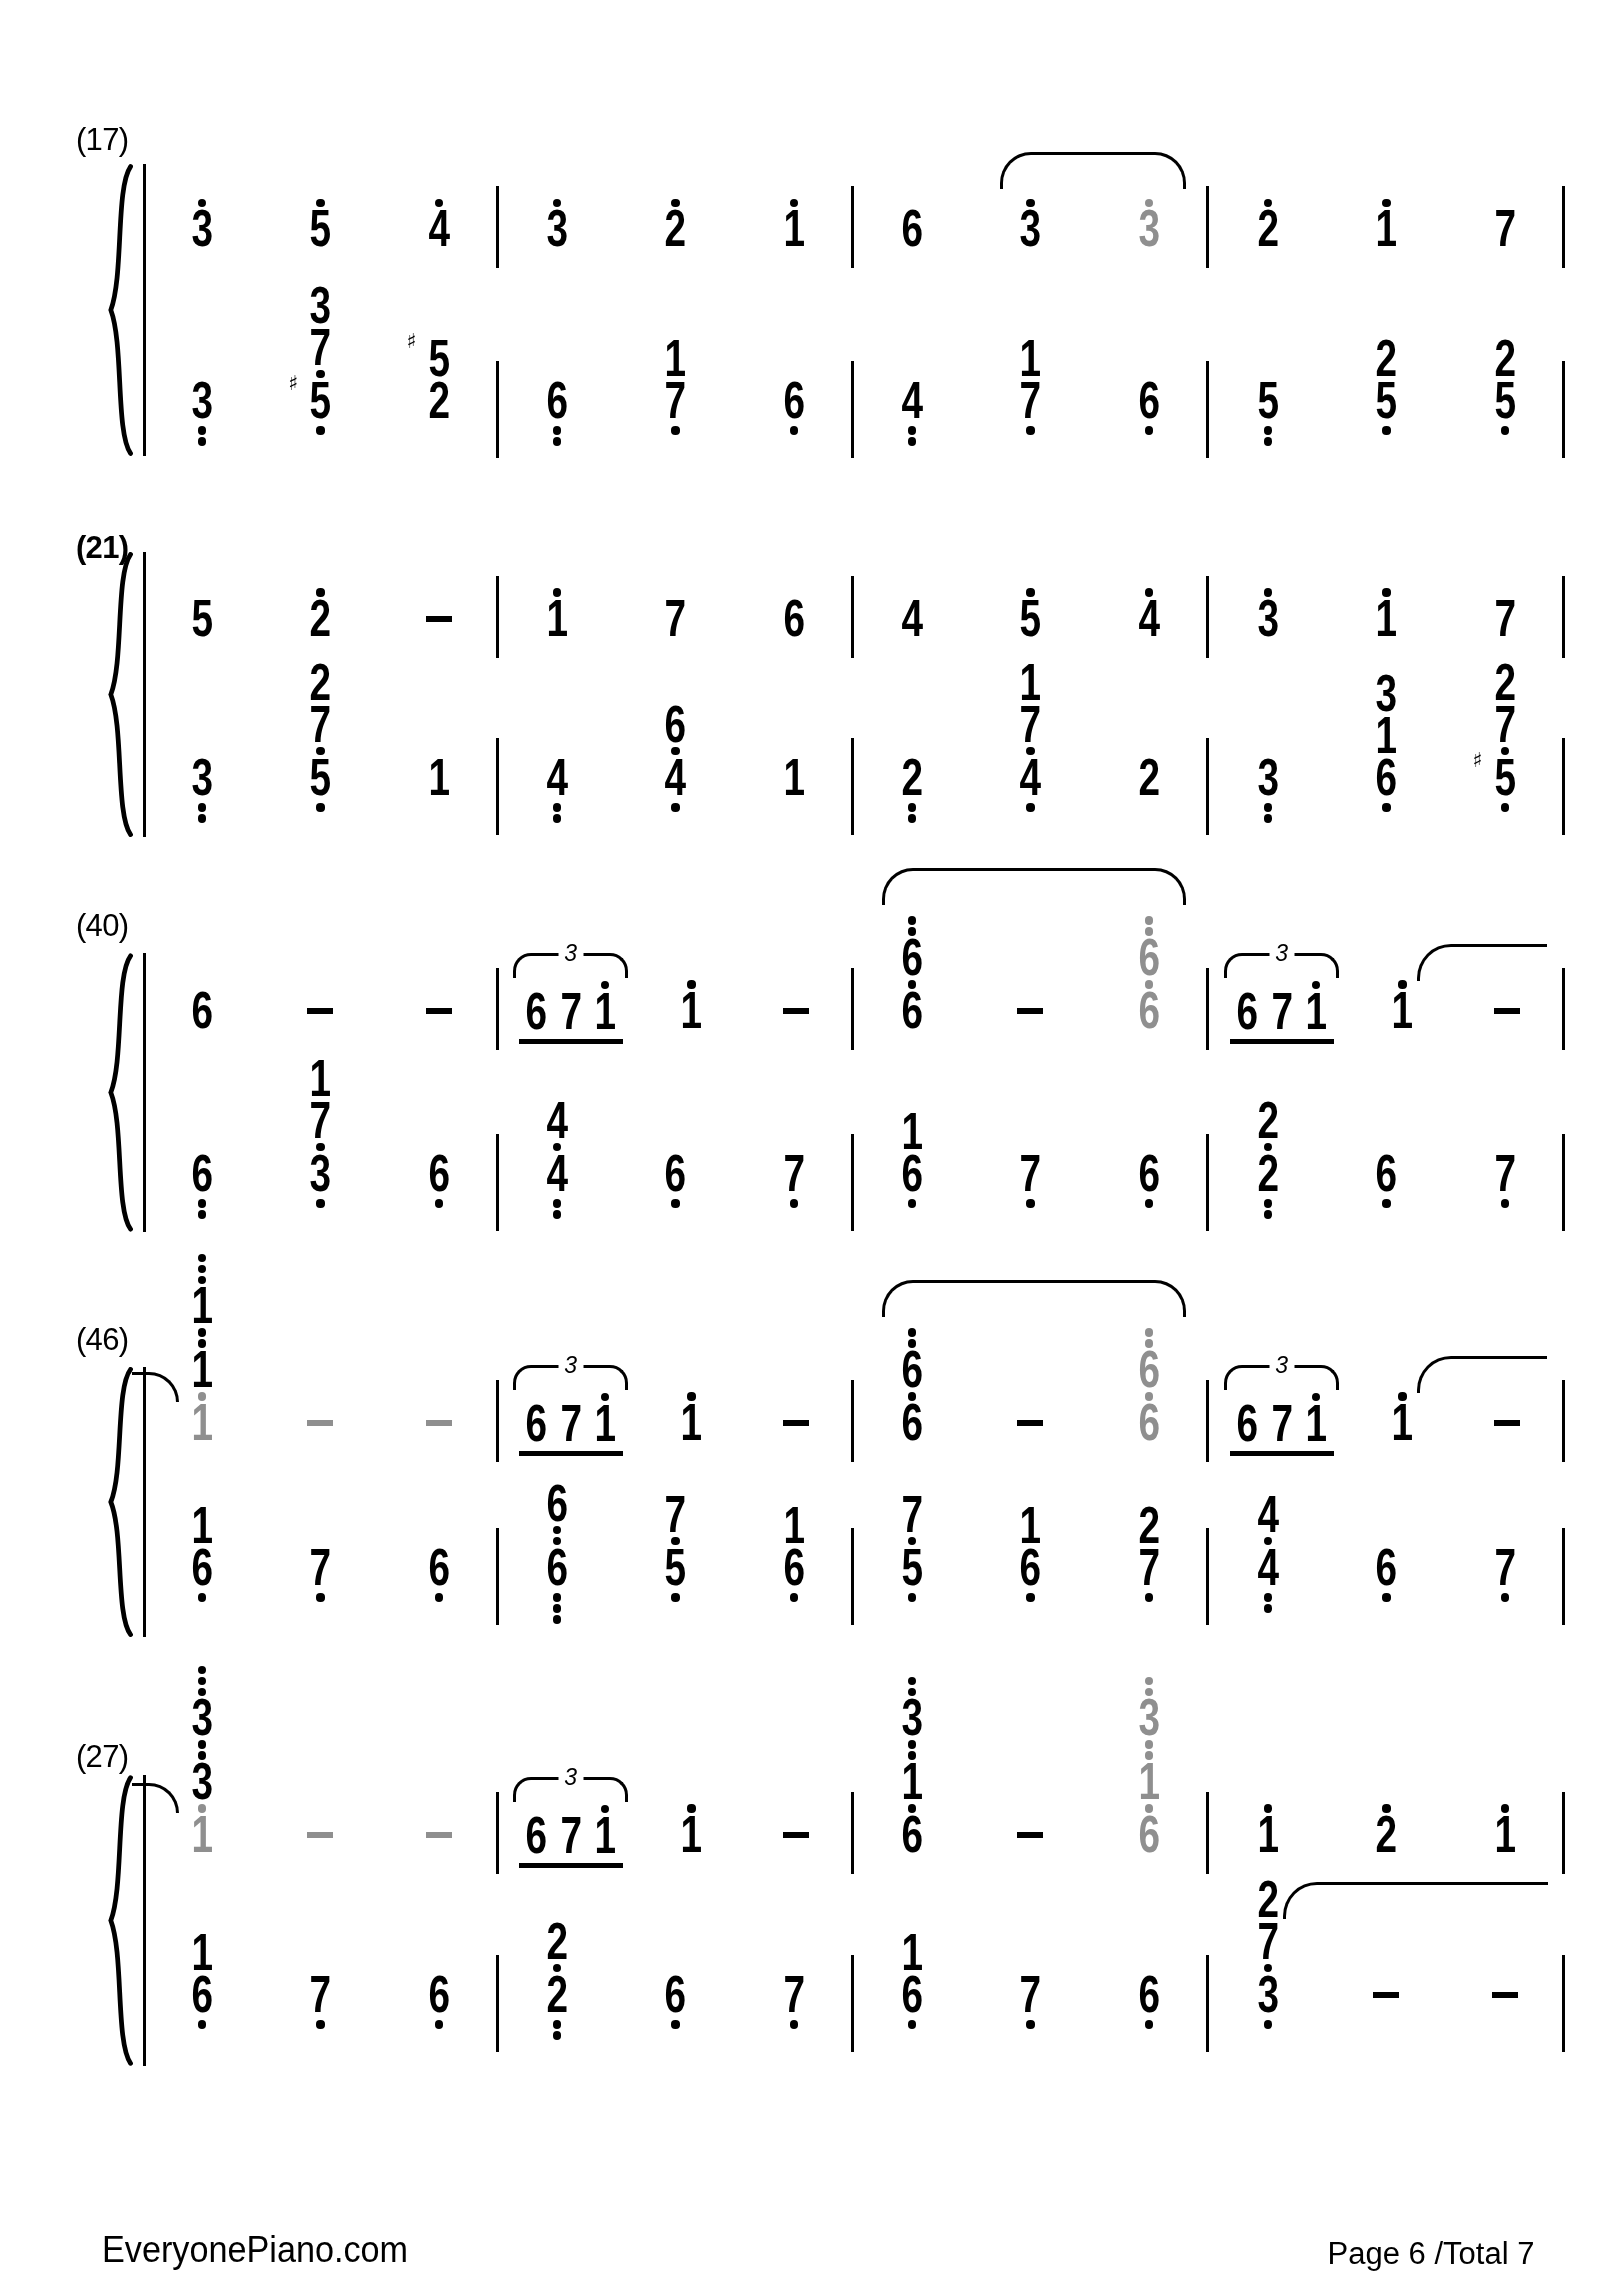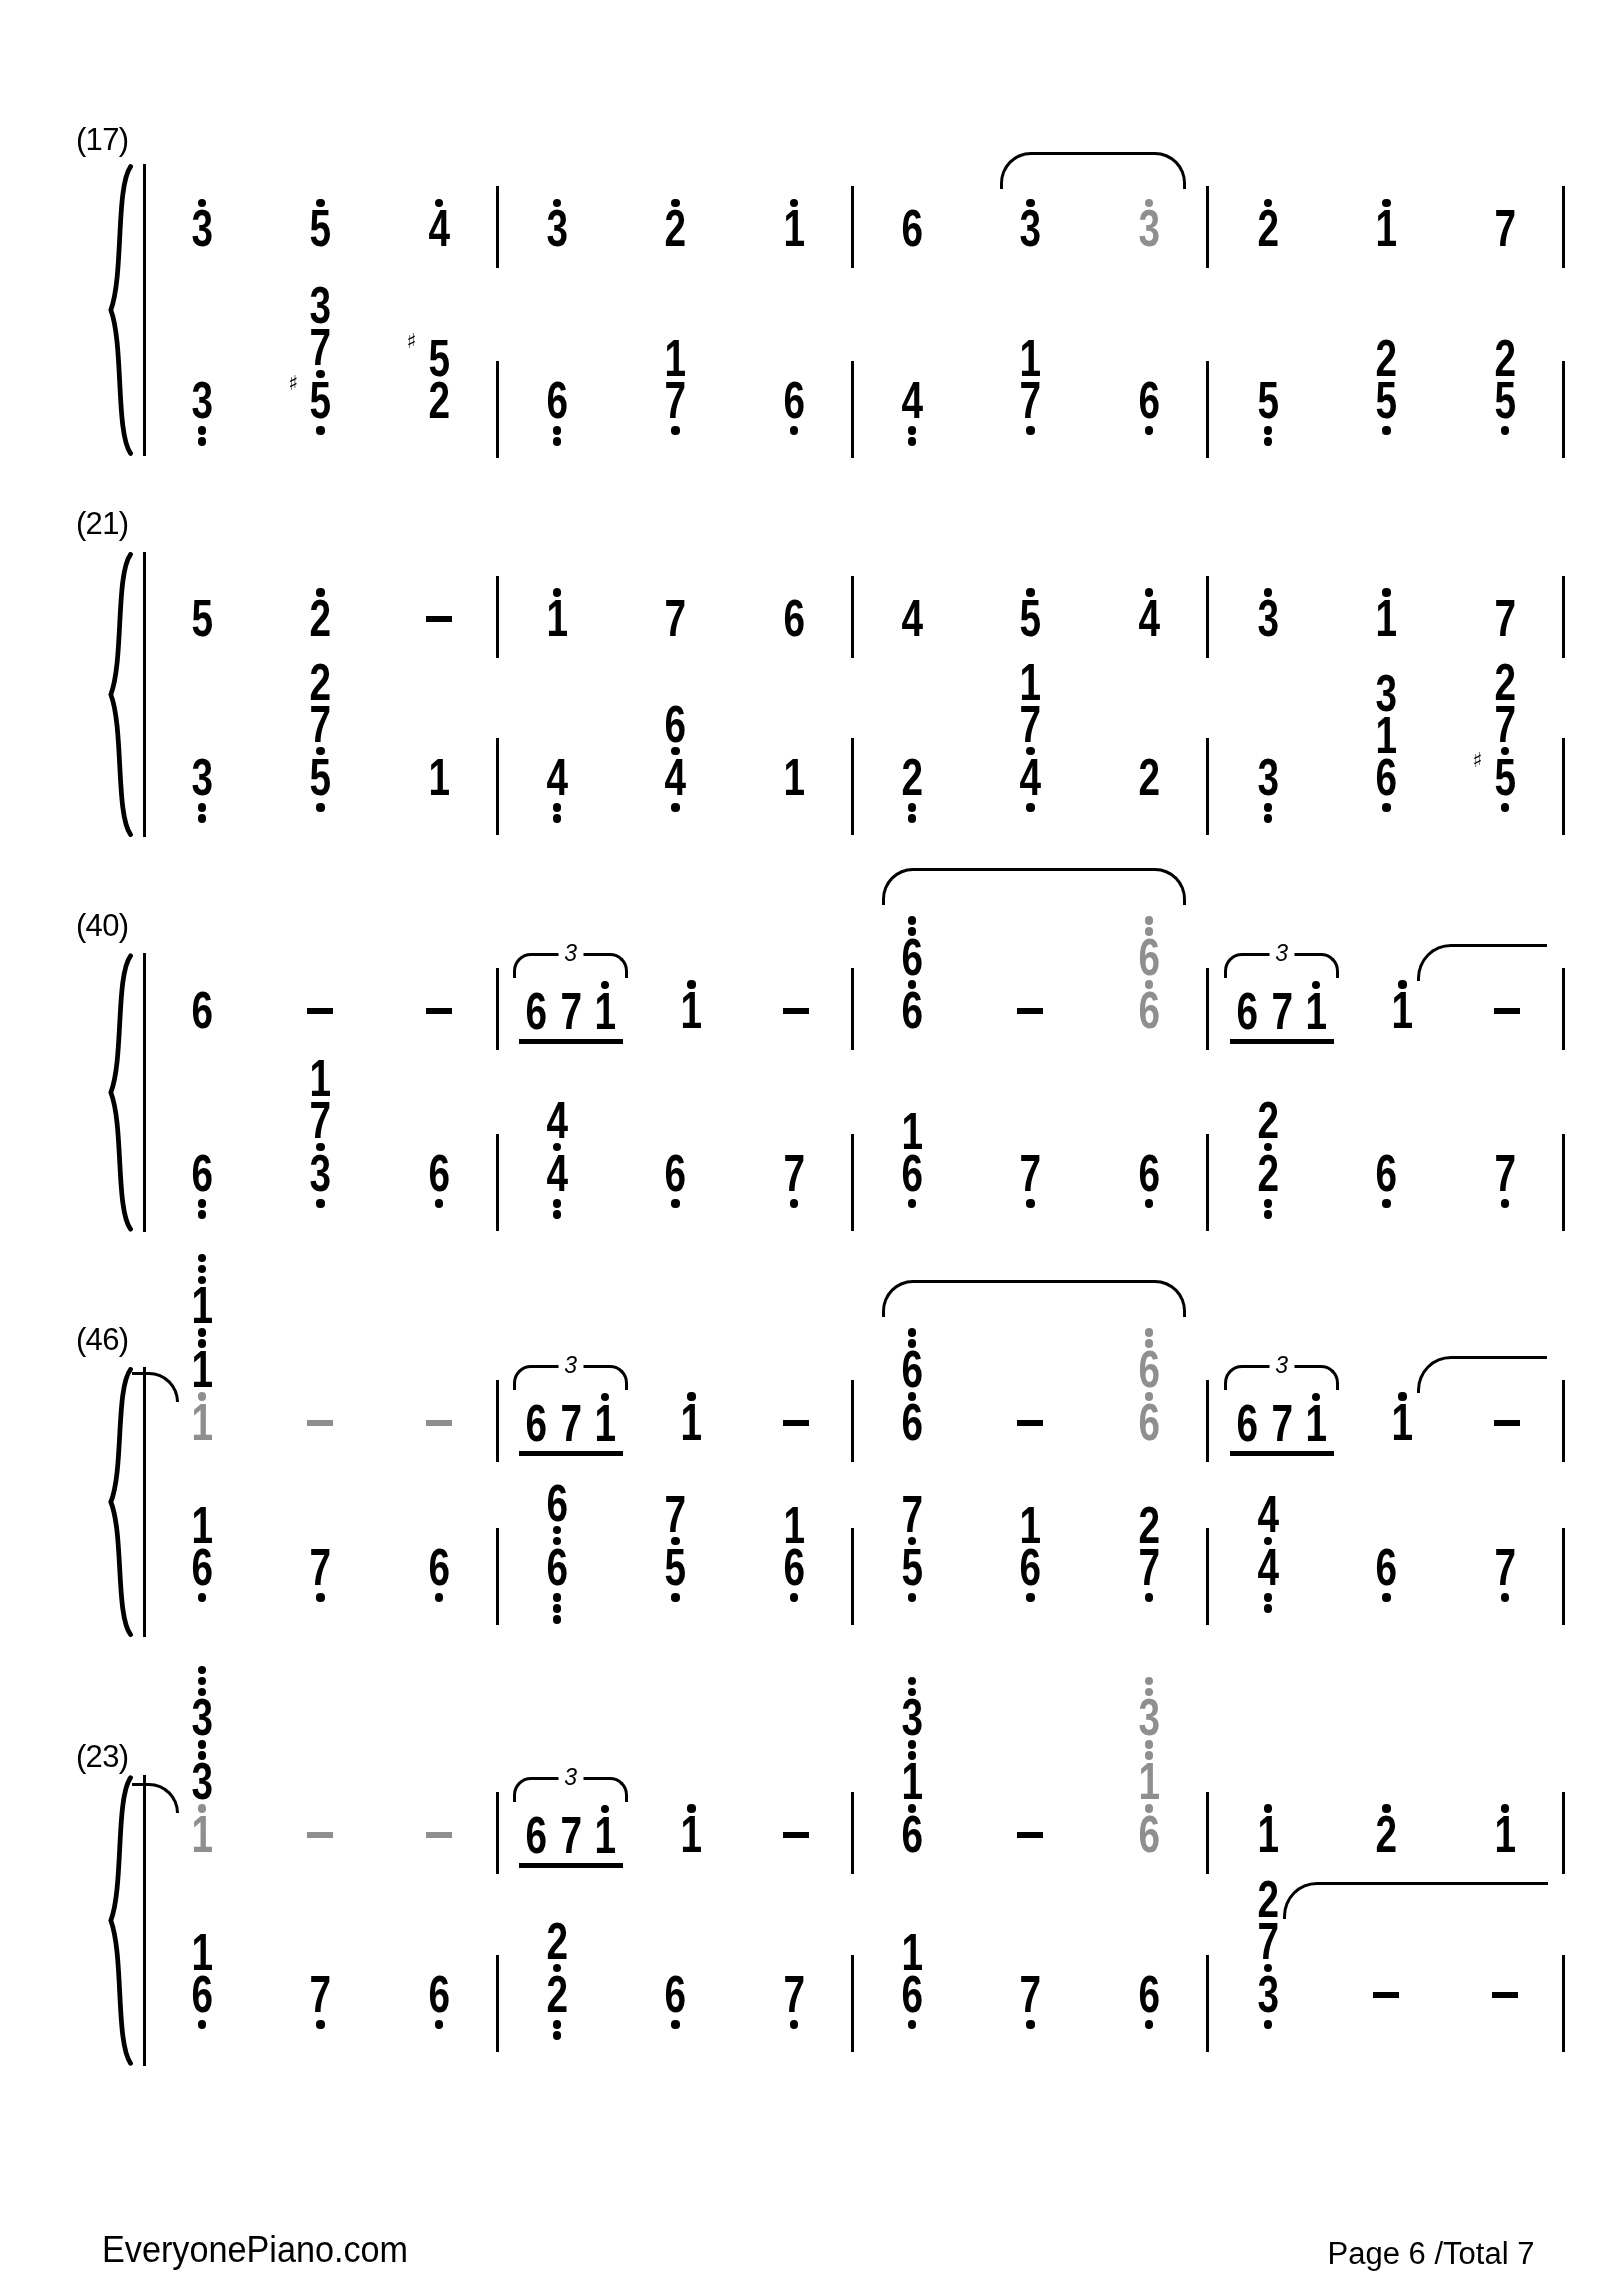--- a/index.html
+++ b/index.html
@@ -454,21 +454,21 @@
         <div class="bslot">
           <div class="dots">
             <div class="dot"></div>
           </div>
         </div>
       </div>
     </div>
   </div>
 <div class="barline" style="left: 1562px; top: 361px; height: 97px;"></div>
 <div class="arc-dome" style="left: 1000px; width: 180px; top: 152px; height: 34px;"></div>
-<div class="sys-label" style="left: 76px; top: 508px;">(21)</div>
+<div class="sys-label" style="left: 76px; top: 532px; font-weight: bold;">(21)</div>
 <div class="brace" style="left: 102px; top: 552px;"><svg width="34" height="285" viewBox="0 0 50 418">
       <path d="M 42 3 C 20 33.44, 32 158.84, 13 209 C 32 259.16, 20 384.56, 42 415" fill="none" stroke="#000" stroke-width="7" stroke-linecap="round"></path>
     </svg></div>
 <div class="barline" style="left: 143px; top: 552px; height: 285px;"></div>
 <div class="measure" style="left: 143px; width: 355px; top: 393px; height: 247px;">
     <div class="mcell" style="flex: 0 0 33.33%;">
       <div class="col">
         <div class="nunit">
           <div class="numline">
             <span class="num">5</span>
@@ -1707,21 +1707,21 @@
             <div class="dot"></div>
           </div>
         </div>
       </div>
     </div>
   </div>
 <div class="barline" style="left: 1562px; top: 1528px; height: 97px;"></div>
 <div class="arc-tiein" style="left: 132px; width: 44px; top: 1372px; height: 27px;"></div>
 <div class="arc-dome" style="left: 882px; width: 298px; top: 1280px; height: 34px;"></div>
 <div class="arc-tieout" style="left: 1417px; width: 127px; top: 1356px; height: 34px;"></div>
-<div class="sys-label" style="left: 76px; top: 1741px;">(23)</div>
+<div class="sys-label" style="left: 76px; top: 1741px;">(27)</div>
 <div class="brace" style="left: 102px; top: 1775px;"><svg width="34" height="291" viewBox="0 0 50 426">
       <path d="M 42 3 C 20 34.08, 32 161.88, 13 213 C 32 264.12, 20 391.92, 42 423" fill="none" stroke="#000" stroke-width="7" stroke-linecap="round"></path>
     </svg></div>
 <div class="barline" style="left: 143px; top: 1775px; height: 291px;"></div>
 <div class="measure" style="left: 143px; width: 355px; top: 1609px; height: 247px;">
     <div class="mcell" style="flex: 0 0 33.33%;">
       <div class="col">
         <div class="chord" style="display: flex; flex-direction: column; align-items: center;">
           <div class="nunit">
             <div class="dots">

